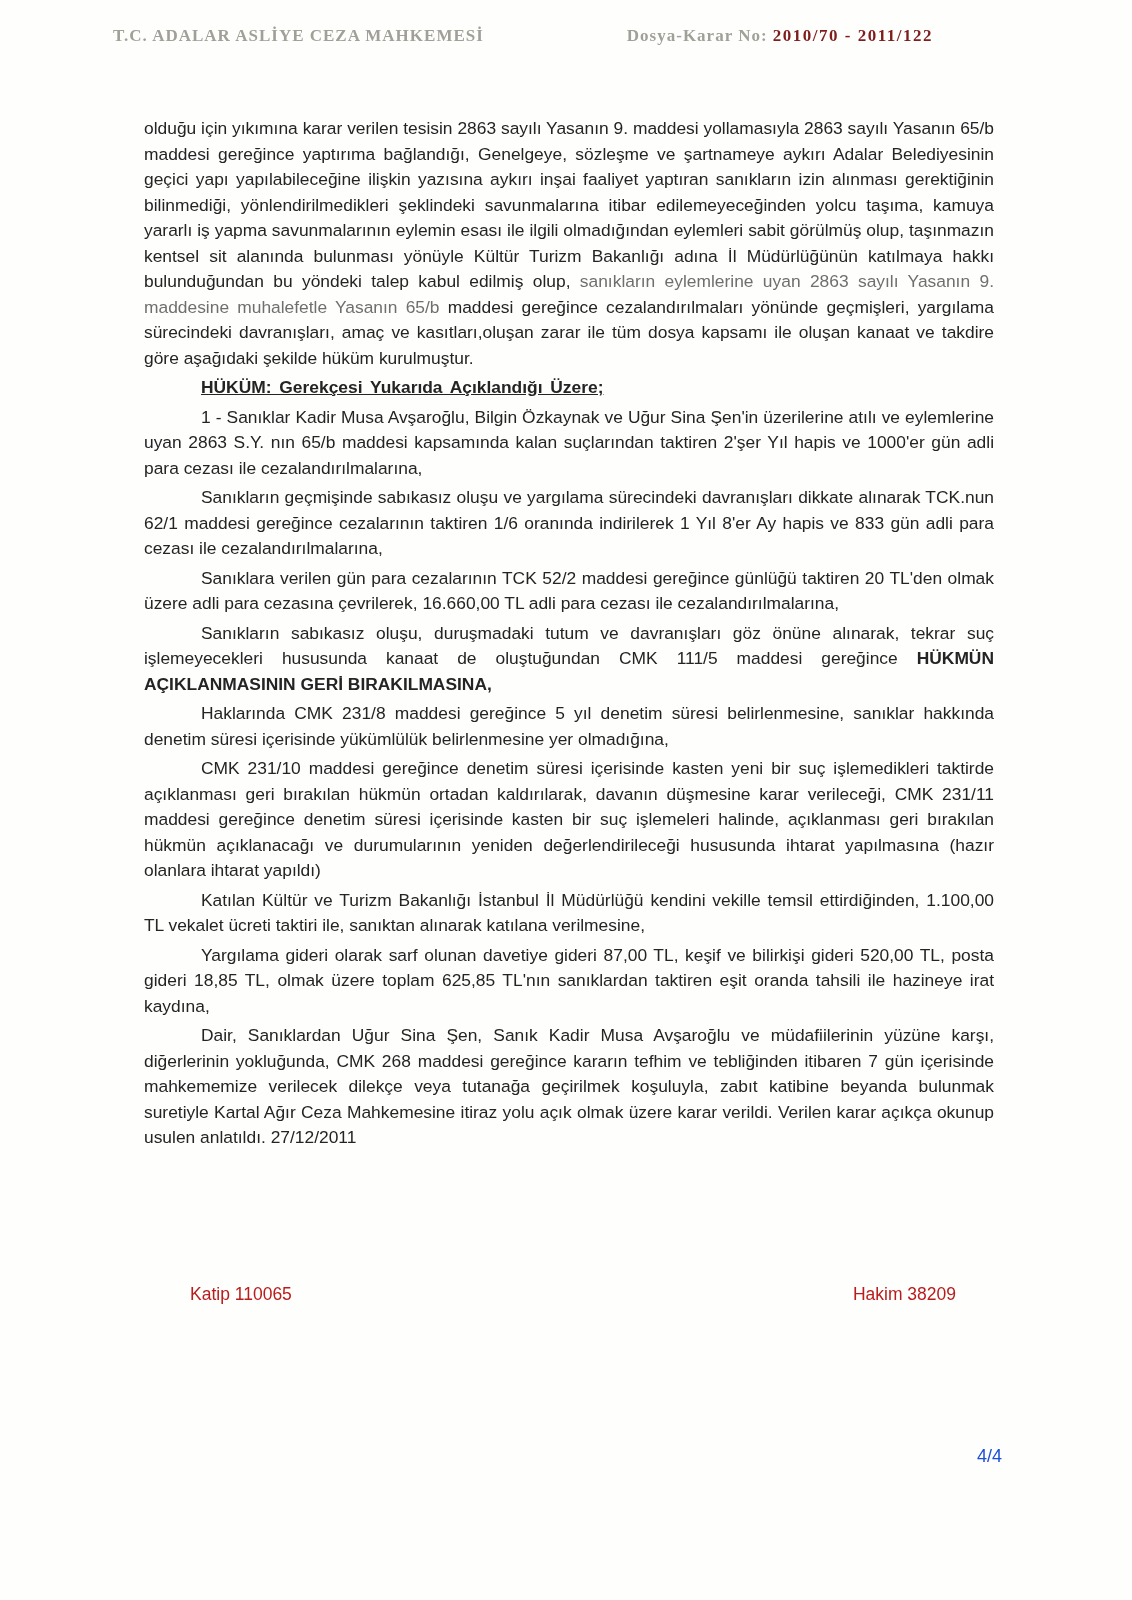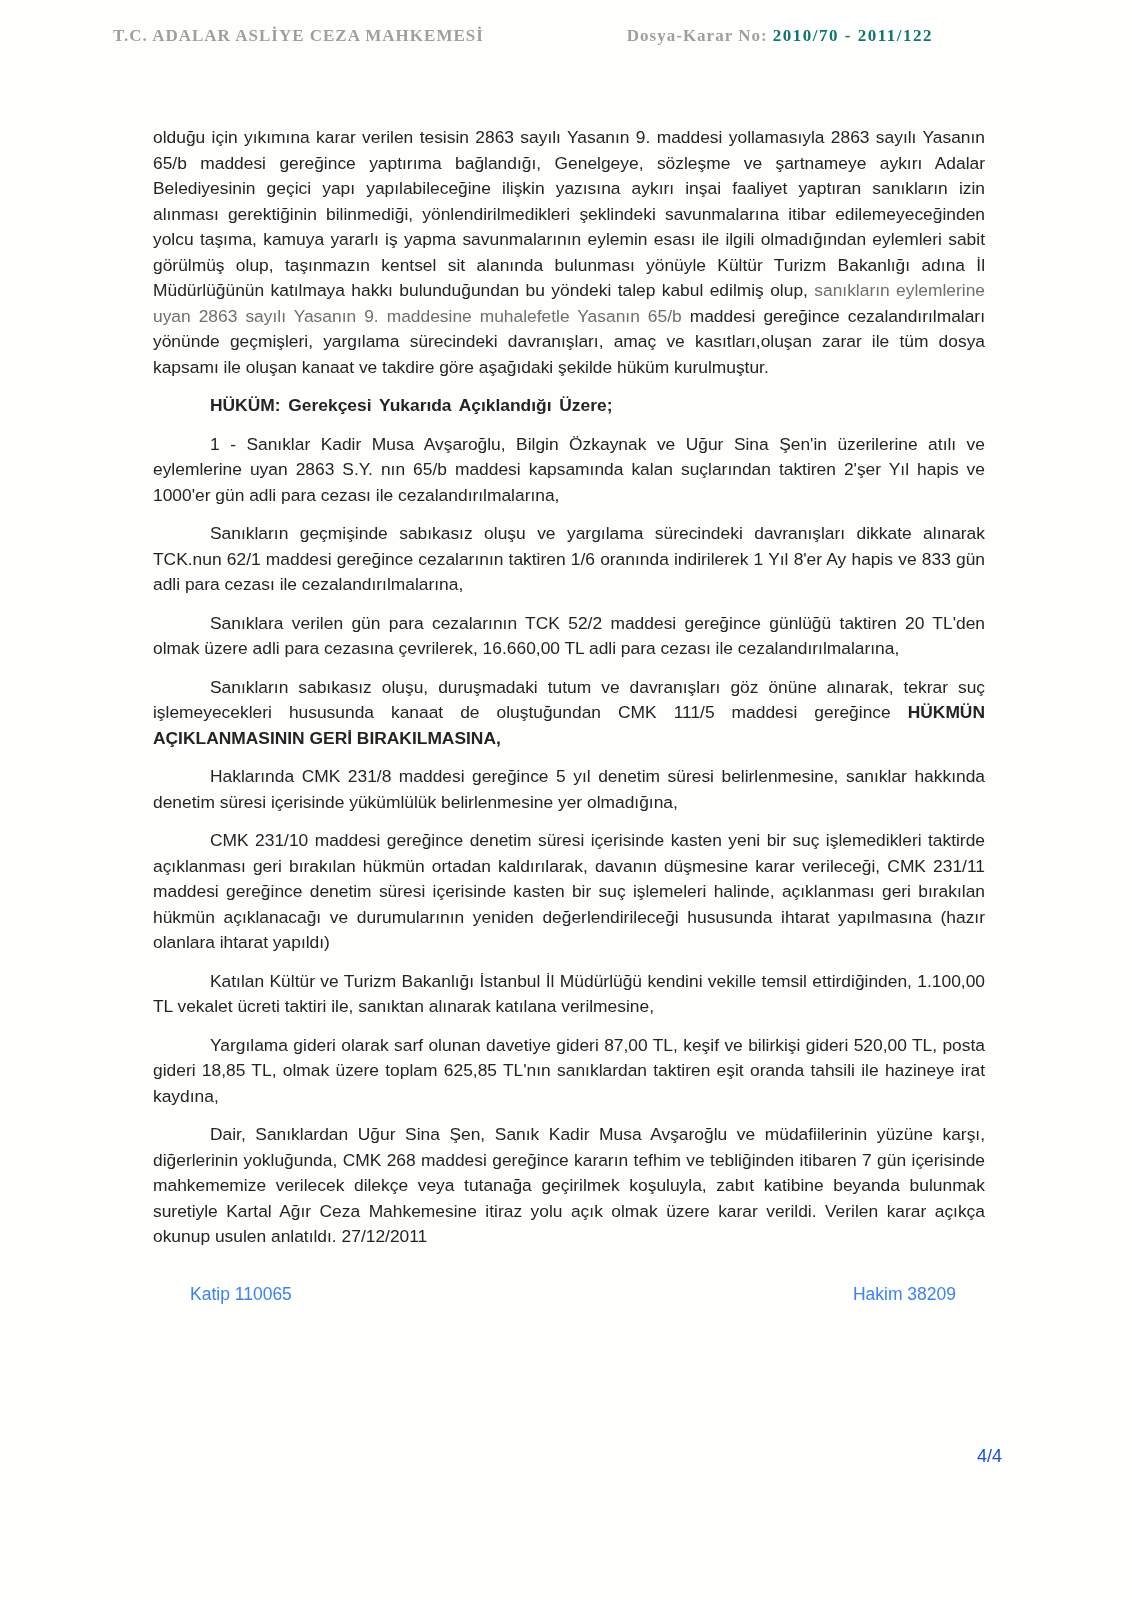--- a/index.html
+++ b/index.html
@@ -21,49 +21,50 @@
     justify-content: space-between;
     align-items: flex-end;
     font-family: "Liberation Serif", serif;
     font-weight: bold;
     font-size: 17px;
     letter-spacing: 1px;
     color: #a09f98;
     white-space: nowrap;
   }
   .docket { color: #a09f98; }
-  .docket .docket-val { color: #0f766e; letter-spacing: 1.5px; }
+  .docket .docket-val { color: #7f1d1d; letter-spacing: 1.5px; }
   .body-text {
     position: absolute;
     left: 140px;
     top: 112px;
     width: 858px;
     font-size: 17.4px;
     line-height: 25.5px;
     text-align: justify;
     color: #242424;
   }
-  .para { margin: 13px; }
+  .para { margin: 4px; }
   .para.indent { text-indent: 57px; }
   .para.heading { text-align: left; }
   .para.heading span {
     font-weight: bold;
+    text-decoration: underline;
     word-spacing: 3px;
   }
   .bold { font-weight: bold; }
   .faded { color: #6f6f6d; }
   .signatures {
     position: absolute;
     left: 190px;
     width: 766px;
     top: 1284px;
     display: flex;
     justify-content: space-between;
     font-size: 17.5px;
-    color: #3b82f6;
+    color: #b91c1c;
   }
   .page-number {
     position: absolute;
     left: 977px;
     top: 1446px;
     font-size: 18px;
     color: #1d4ed8;
   }
 </style>
 </head>

